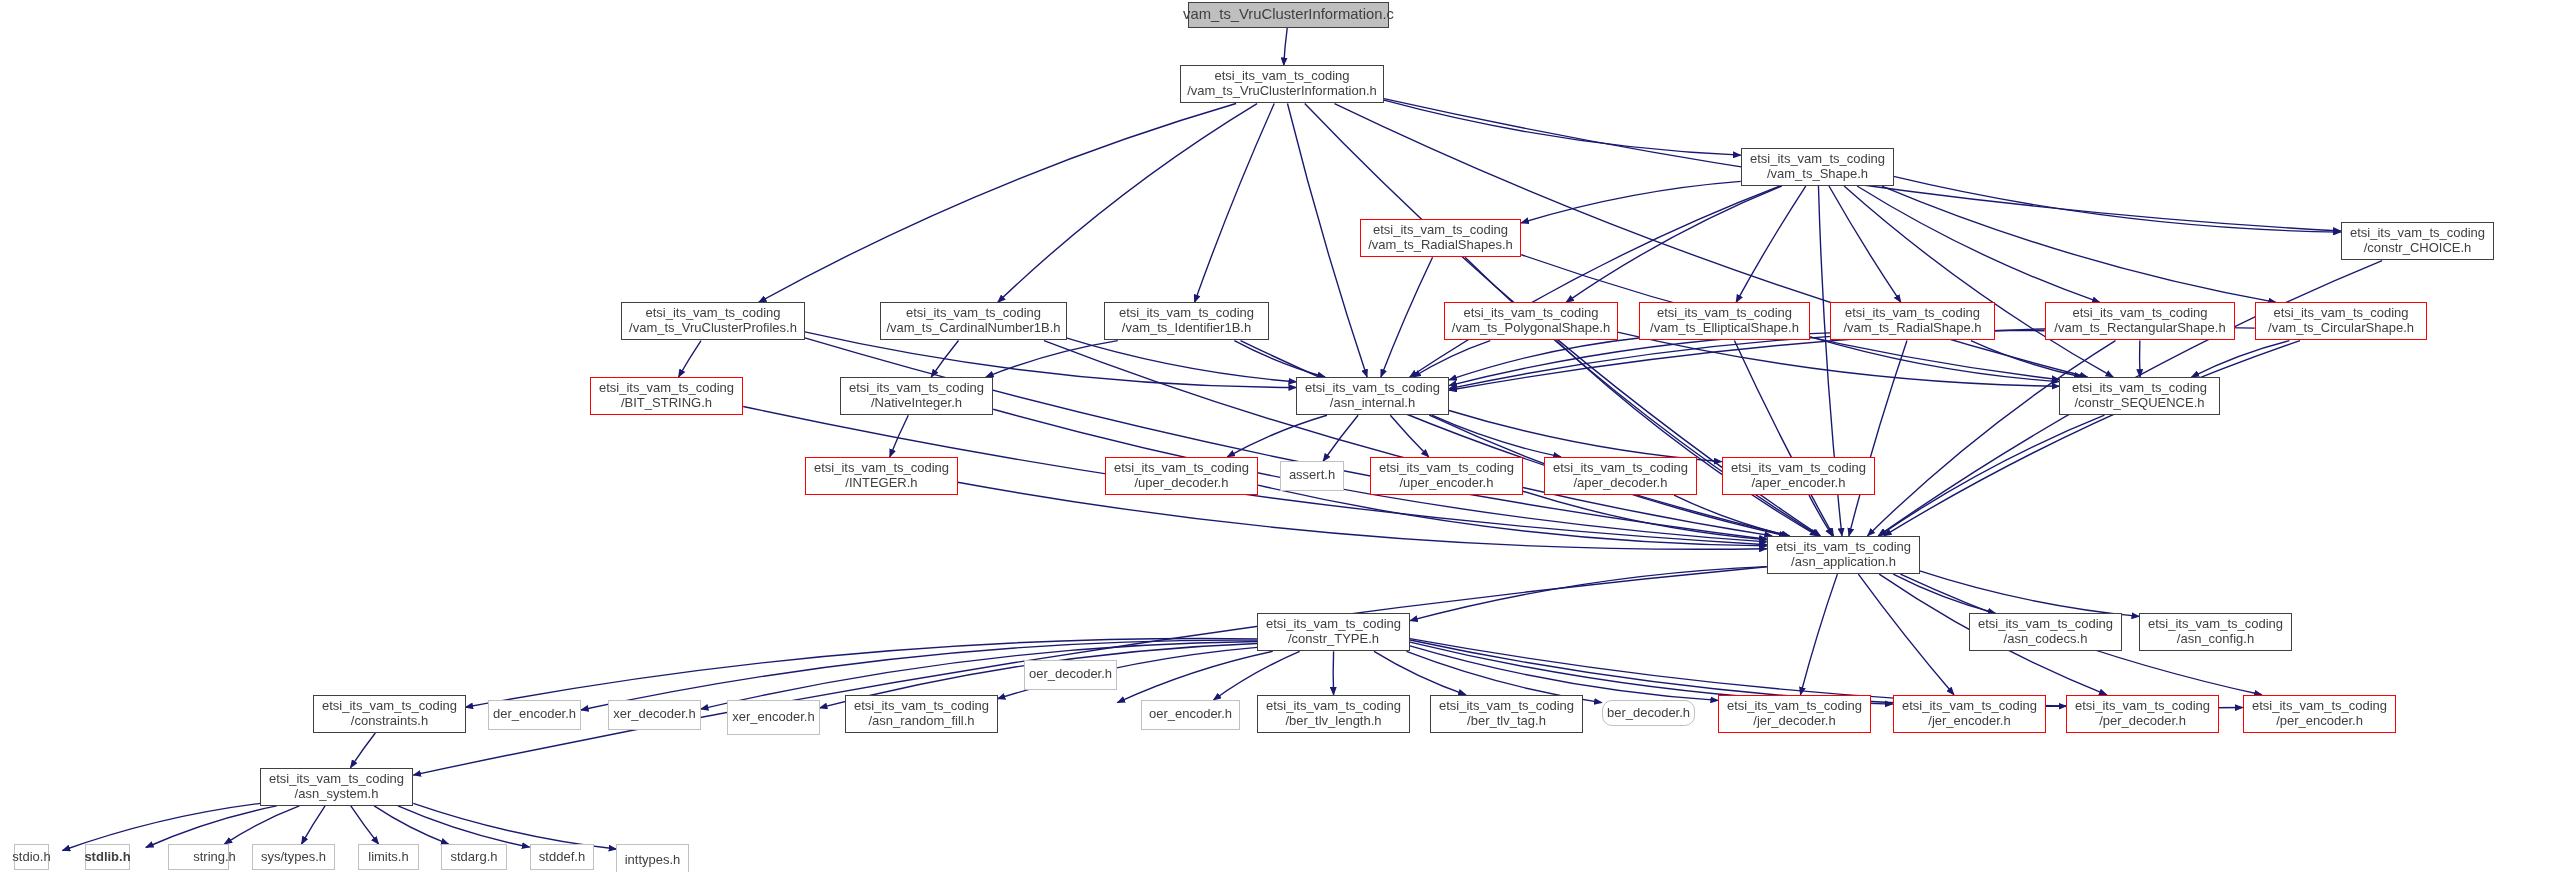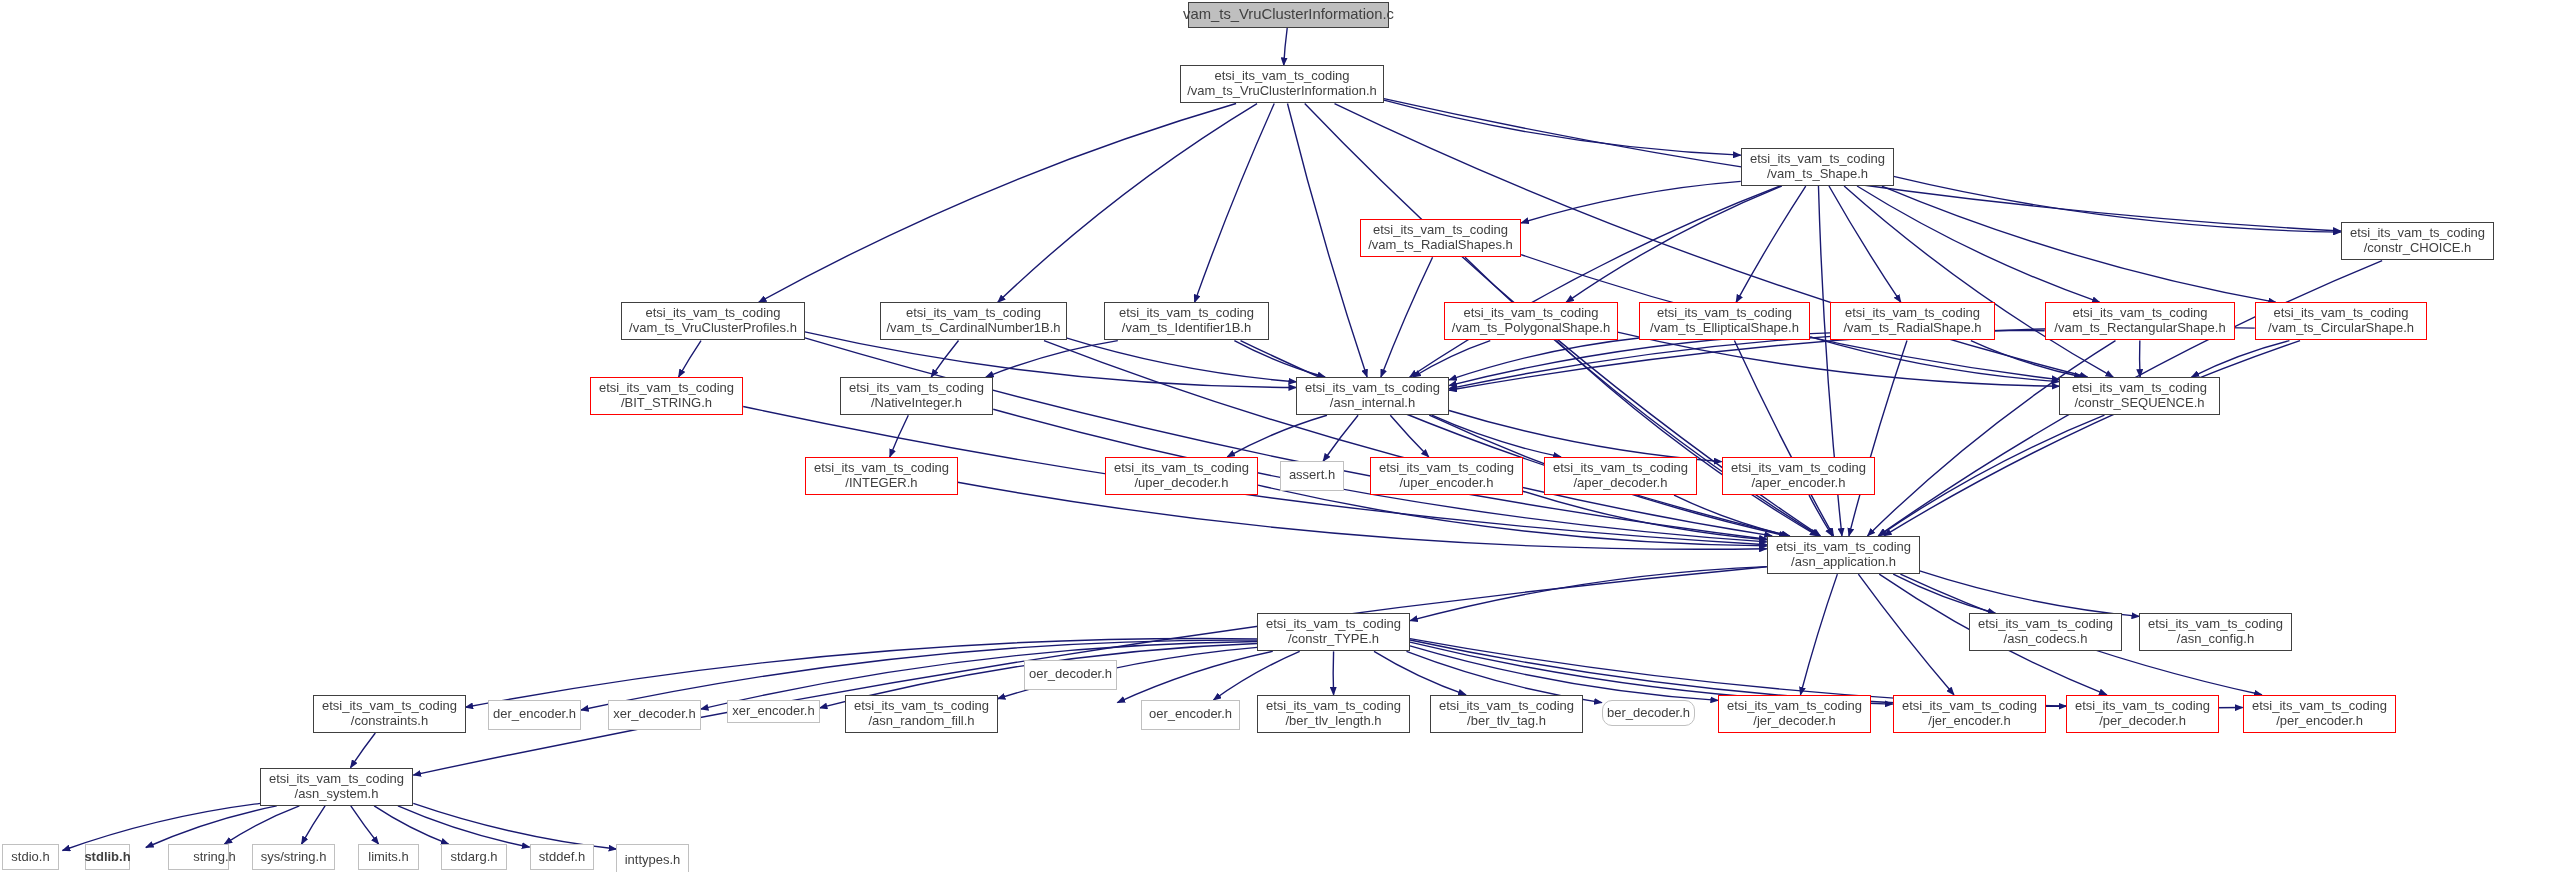--- a/index.html
+++ b/index.html
@@ -173,43 +173,43 @@
       <div class="node hdr" style="left: 1257px; top: 613px; width: 153px; height: 38px;"><span>etsi_its_vam_ts_coding
 /constr_TYPE.h</span></div>
       <div class="node hdr" style="left: 1969px; top: 613px; width: 153px; height: 38px;"><span>etsi_its_vam_ts_coding
 /asn_codecs.h</span></div>
       <div class="node hdr" style="left: 2139px; top: 613px; width: 153px; height: 38px;"><span>etsi_its_vam_ts_coding
 /asn_config.h</span></div>
       <div class="node hdr" style="left: 313px; top: 695px; width: 153px; height: 38px;"><span>etsi_its_vam_ts_coding
 /constraints.h</span></div>
       <div class="node plain" style="left: 488px; top: 700px; width: 93px; height: 29.5px;"><span>der_encoder.h</span></div>
       <div class="node plain" style="left: 608px; top: 700px; width: 93px; height: 29.5px;"><span>xer_decoder.h</span></div>
-      <div class="node plain" style="left: 727px; top: 700px; width: 93px; height: 23px;"><span>xer_encoder.h</span></div>
+      <div class="node plain" style="left: 727px; top: 700px; width: 93px; height: 35px;"><span>xer_encoder.h</span></div>
       <div class="node hdr" style="left: 845px; top: 695px; width: 153px; height: 38px;"><span>etsi_its_vam_ts_coding
 /asn_random_fill.h</span></div>
       <div class="node plain" style="left: 1024px; top: 660px; width: 93px; height: 29.5px;"><span>oer_decoder.h</span></div>
       <div class="node plain" style="left: 1141px; top: 700px; width: 99px; height: 29.5px;"><span>oer_encoder.h</span></div>
       <div class="node hdr" style="left: 1257px; top: 695px; width: 153px; height: 38px;"><span>etsi_its_vam_ts_coding
 /ber_tlv_length.h</span></div>
       <div class="node hdr" style="left: 1430px; top: 695px; width: 153px; height: 38px;"><span>etsi_its_vam_ts_coding
 /ber_tlv_tag.h</span></div>
       <div class="node plain" style="left: 1602px; top: 700px; width: 93px; height: 26px; border-radius: 10px;"><span>ber_decoder.h</span></div>
       <div class="node red" style="left: 1718px; top: 695px; width: 153px; height: 38px;"><span>etsi_its_vam_ts_coding
 /jer_decoder.h</span></div>
       <div class="node red" style="left: 1893px; top: 695px; width: 153px; height: 38px;"><span>etsi_its_vam_ts_coding
 /jer_encoder.h</span></div>
       <div class="node red" style="left: 2066px; top: 695px; width: 153px; height: 38px;"><span>etsi_its_vam_ts_coding
 /per_decoder.h</span></div>
       <div class="node red" style="left: 2243px; top: 695px; width: 153px; height: 38px;"><span>etsi_its_vam_ts_coding
 /per_encoder.h</span></div>
       <div class="node hdr" style="left: 260px; top: 768px; width: 153px; height: 38px;"><span>etsi_its_vam_ts_coding
 /asn_system.h</span></div>
-      <div class="node sys" style="left: 2px; top: 844px; width: 57px; height: 26px;"><span>stdio.h</span></div>
+      <div class="node sys" style="left: 14px; top: 844px; width: 35px; height: 26px;"><span>stdio.h</span></div>
       <div class="node sys" style="left: 85px; top: 844px; width: 45px; height: 26px; font-weight: bold;"><span>stdlib.h</span></div>
       <div class="node sys" style="left: 168px; top: 844px; width: 61px; height: 26px; padding-left: 32px;"><span>string.h</span></div>
-      <div class="node sys" style="left: 252px; top: 844px; width: 83px; height: 26px;"><span>sys/string.h</span></div>
+      <div class="node sys" style="left: 252px; top: 844px; width: 83px; height: 26px;"><span>sys/types.h</span></div>
       <div class="node sys" style="left: 358px; top: 844px; width: 61px; height: 26px;"><span>limits.h</span></div>
       <div class="node sys" style="left: 441px; top: 844px; width: 66px; height: 26px;"><span>stdarg.h</span></div>
       <div class="node sys" style="left: 530px; top: 844px; width: 64px; height: 26px;"><span>stddef.h</span></div>
       <div class="node sys" style="left: 616px; top: 844px; width: 73px; height: 32px;"><span>inttypes.h</span></div>
     </div>
 </div>
 
 
 </body></html>

